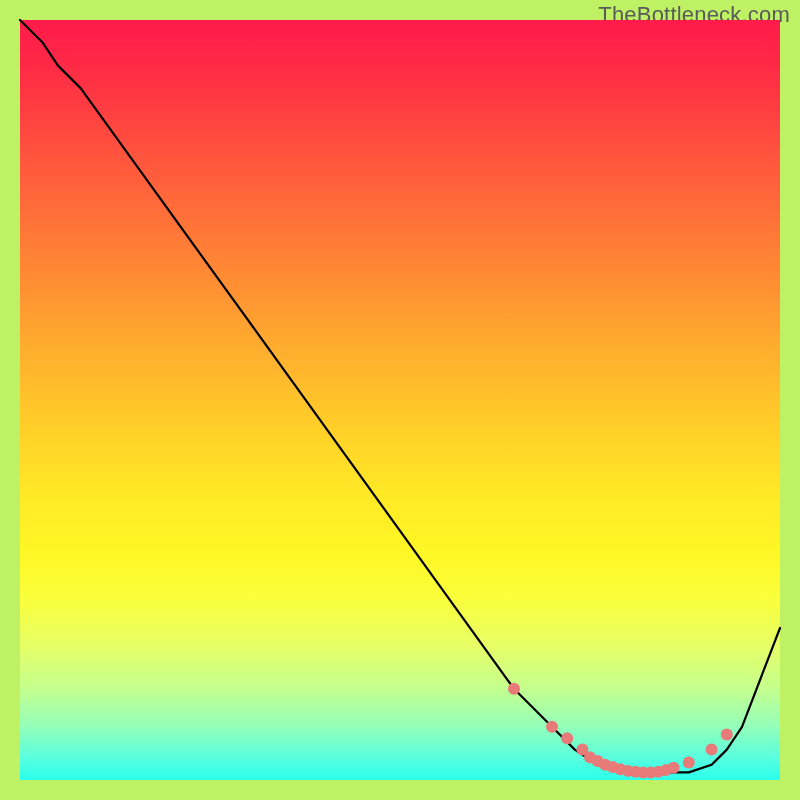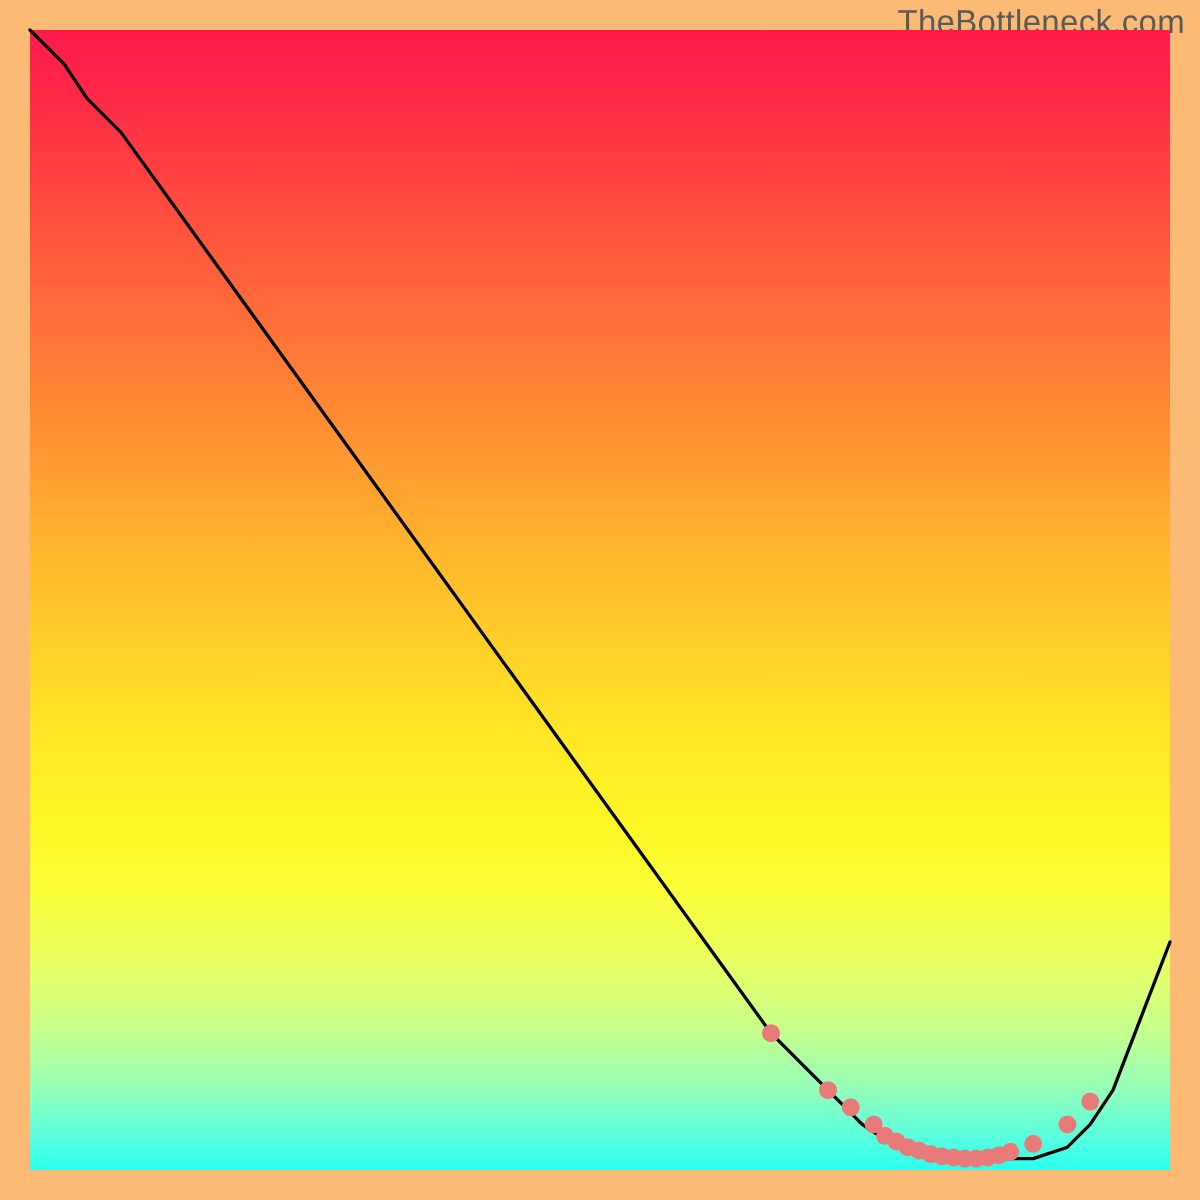--- a/index.html
+++ b/index.html
@@ -1,21 +1,21 @@
 <!DOCTYPE html>
 <html><head>
 <meta charset="utf-8">
 <style>
   * { margin: 0; padding: 0; box-sizing: border-box; }
   html, body { width: 800px; height: 800px; background: #000; overflow: hidden; }
   .stage {
     position: relative;
     width: 800px;
     height: 800px;
-    background: #fdba74;
+    background: #bef264;
   }
   .plot-area {
     position: absolute;
     left: 20px;
     top: 20px;
     width: 760px;
     height: 760px;
     
     background: linear-gradient(
       to bottom,

